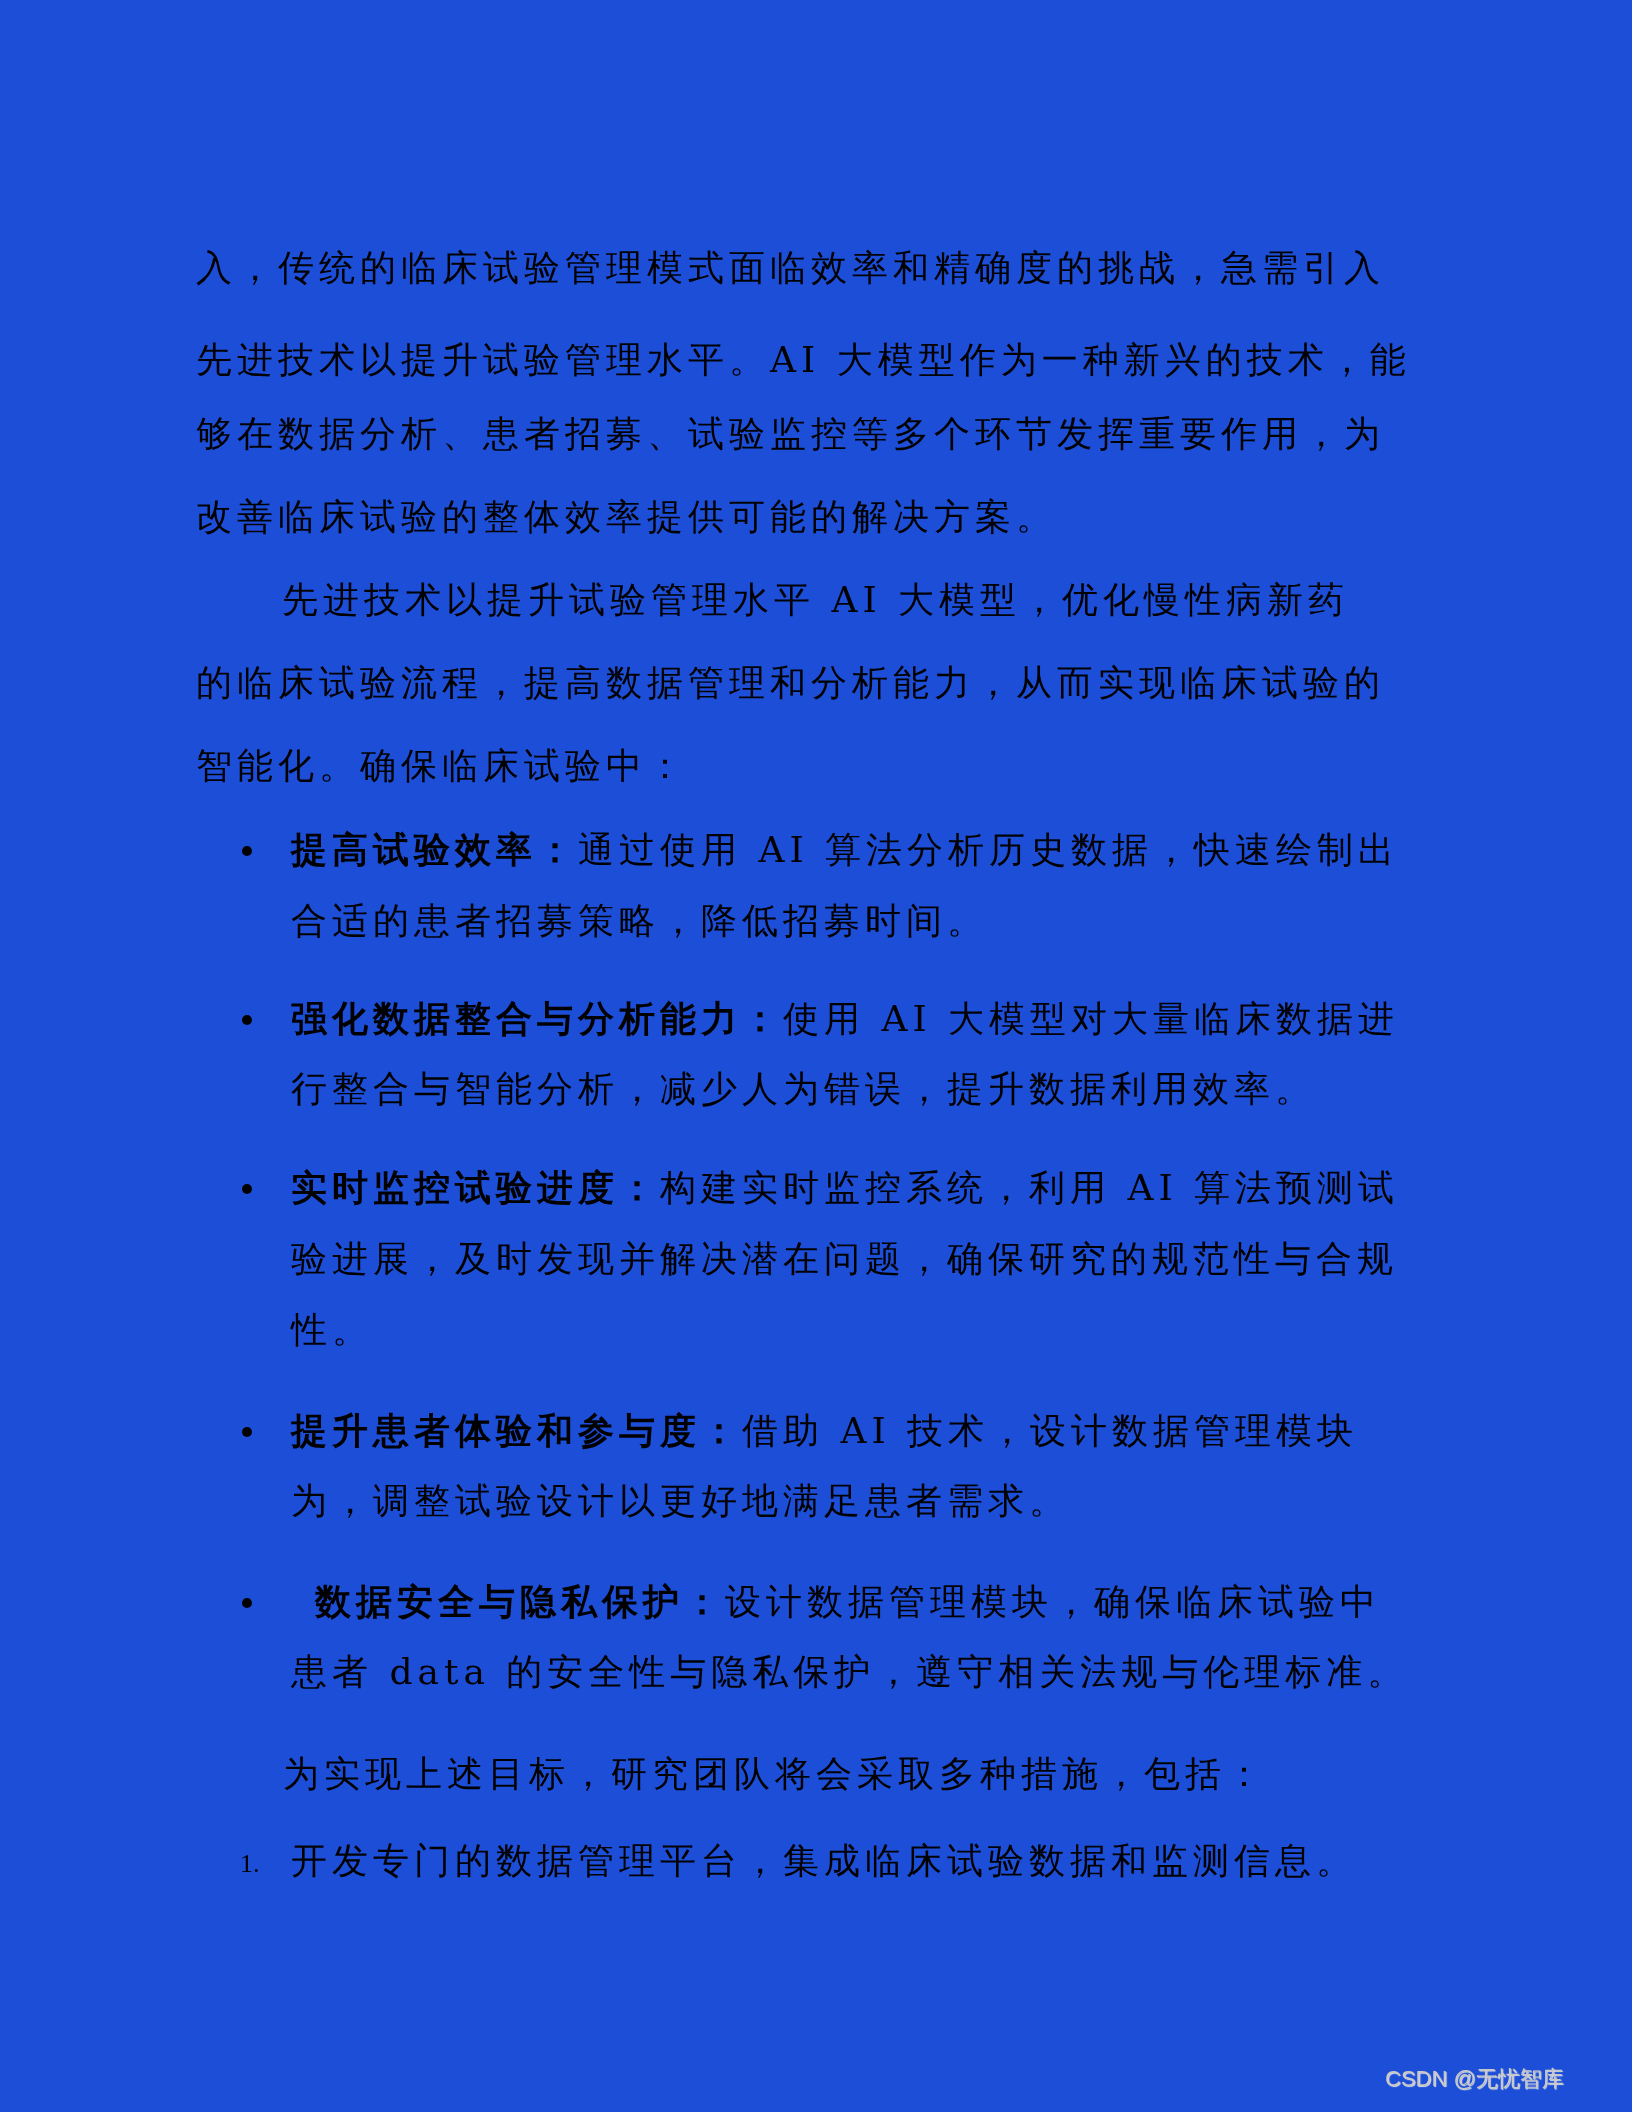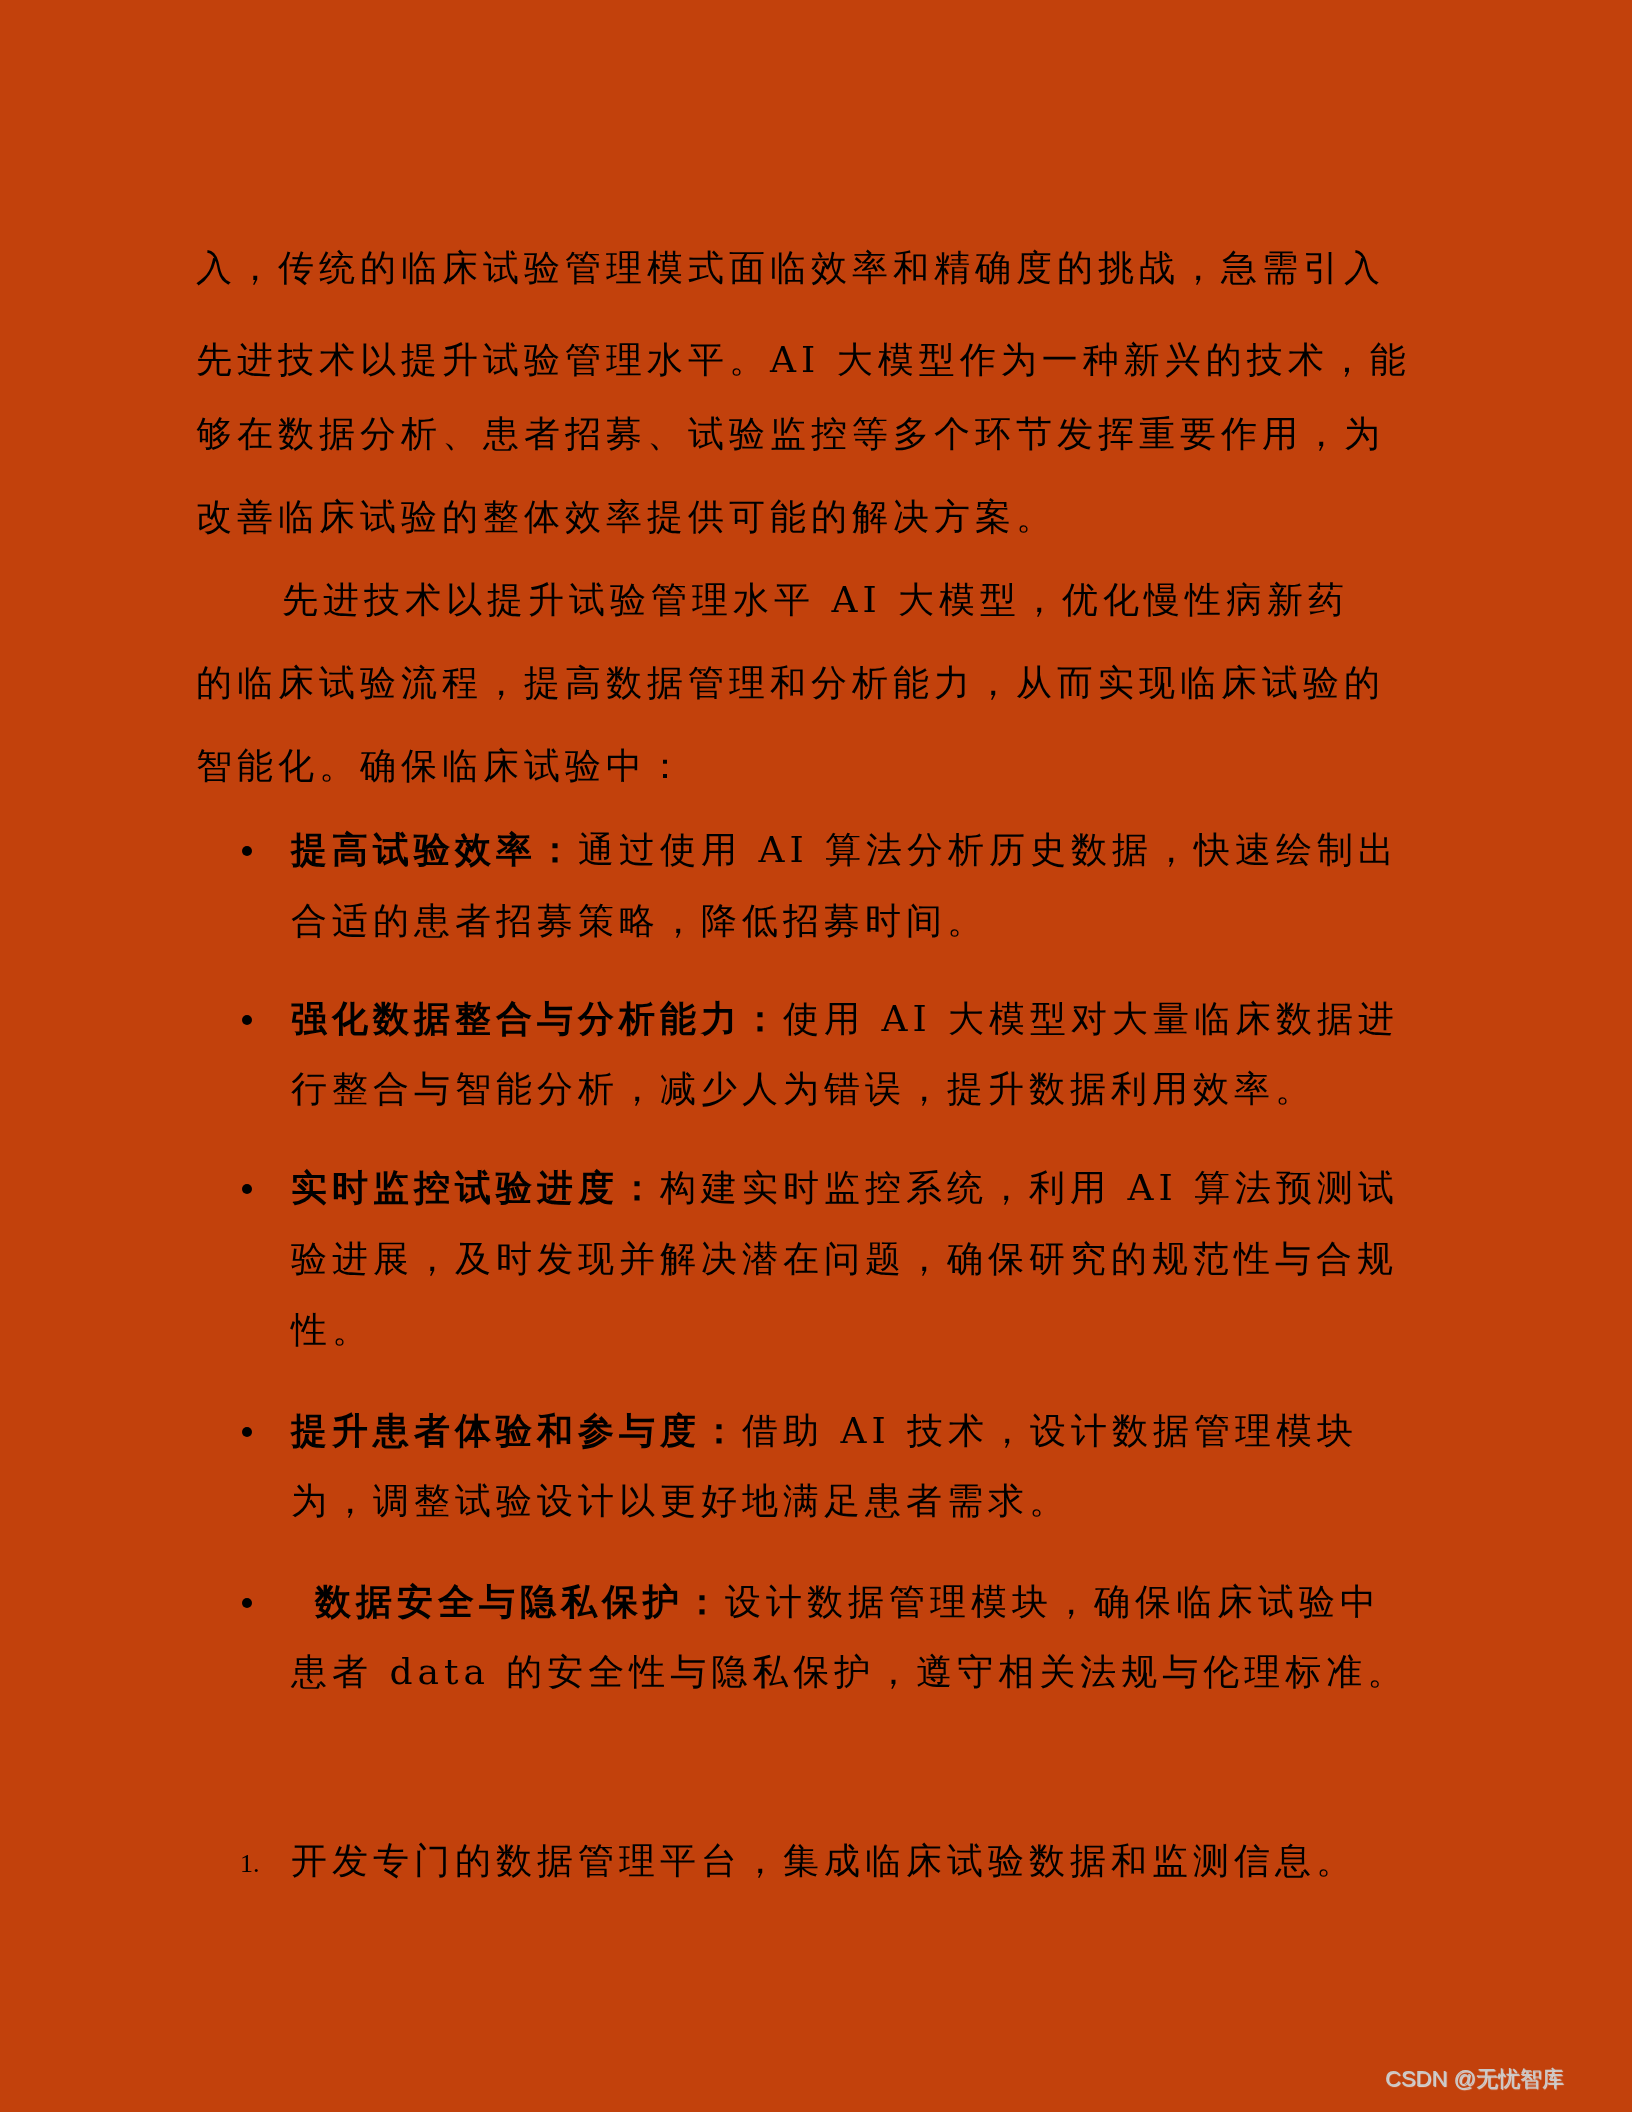--- a/index.html
+++ b/index.html
@@ -1,18 +1,18 @@
 <!DOCTYPE html>
 <html><head>
 <meta charset="utf-8">
 <style>
   html, body { margin:0; padding:0; background:#ffffff; }
   body { width:1632px; height:2112px; position:relative; overflow:hidden;
          font-family:"DejaVu Serif","Liberation Serif",serif; color:#000; }
-  .page { position:absolute; left:0; top:0; width:1632px; height:2112px; background:#c2410c; }
+  .page { position:absolute; left:0; top:0; width:1632px; height:2112px; background:#1d4ed8; }
   .line { position:absolute; white-space:nowrap; font-size:36px; letter-spacing:5px;
           line-height:44px; height:44px; transform:translateY(-22px); }
   .bold { font-weight:bold; }
   .bullet-dot { position:absolute; width:10px; height:10px; border-radius:50%; background:#000;
                 transform:translate(-5px,-5px); }
   .num-marker { position:absolute; font-size:26px; line-height:30px; transform:translateY(-15px);
                 font-family:"Liberation Serif",serif; }
   .watermark { position:absolute; left:1385px; top:2064px; font-size:22px; color:#c8c8c8;
                font-family:"Liberation Sans",sans-serif; white-space:nowrap;
                text-shadow:1px 1px 1px #e0e0e0; }
@@ -72,20 +72,21 @@
 
     <div>
       <span class="bullet-dot" style="left:247px; top:1603px;"></span>
       <div class="line" style="left:291px; top:1601px;margin-left:24px;">
         <span class="bold">数据安全与隐私保护：</span><span>设计数据管理模块，确保临床试验中</span>
       </div>
       <div class="line" style="left:291px; top:1672px;">患者 data 的安全性与隐私保护，遵守相关法规与伦理标准。</div>
     </div>
   </div>
 
+  <div class="line" style="left:283px; top:1774px;">为实现上述目标，研究团队将会采取多种措施，包括：</div>
 
   <div>
     <div>
       <span class="num-marker" style="left:240px; top:1864px;">1.</span>
       <div class="line" style="left:291px; top:1861px;">开发专门的数据管理平台，集成临床试验数据和监测信息。</div>
     </div>
   </div>
 
   <div class="watermark">CSDN @无忧智库</div>
 </div>

